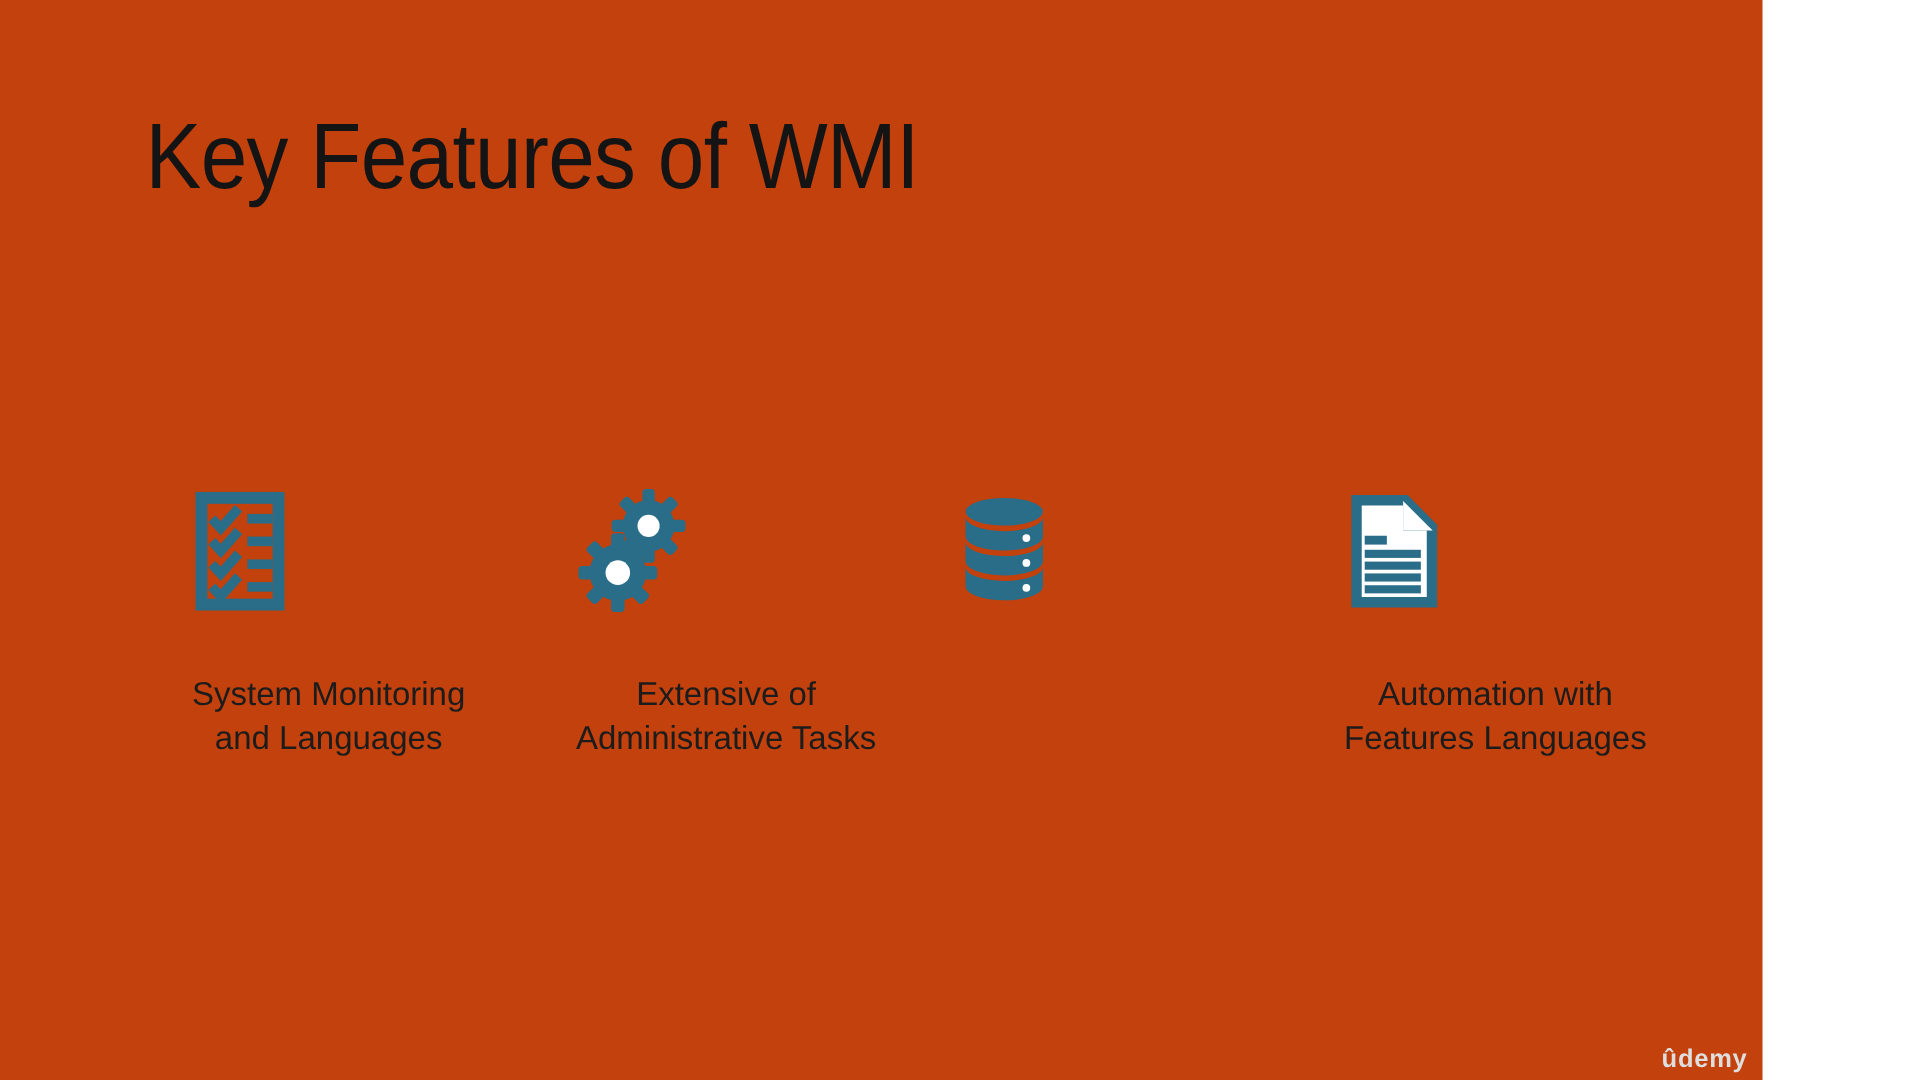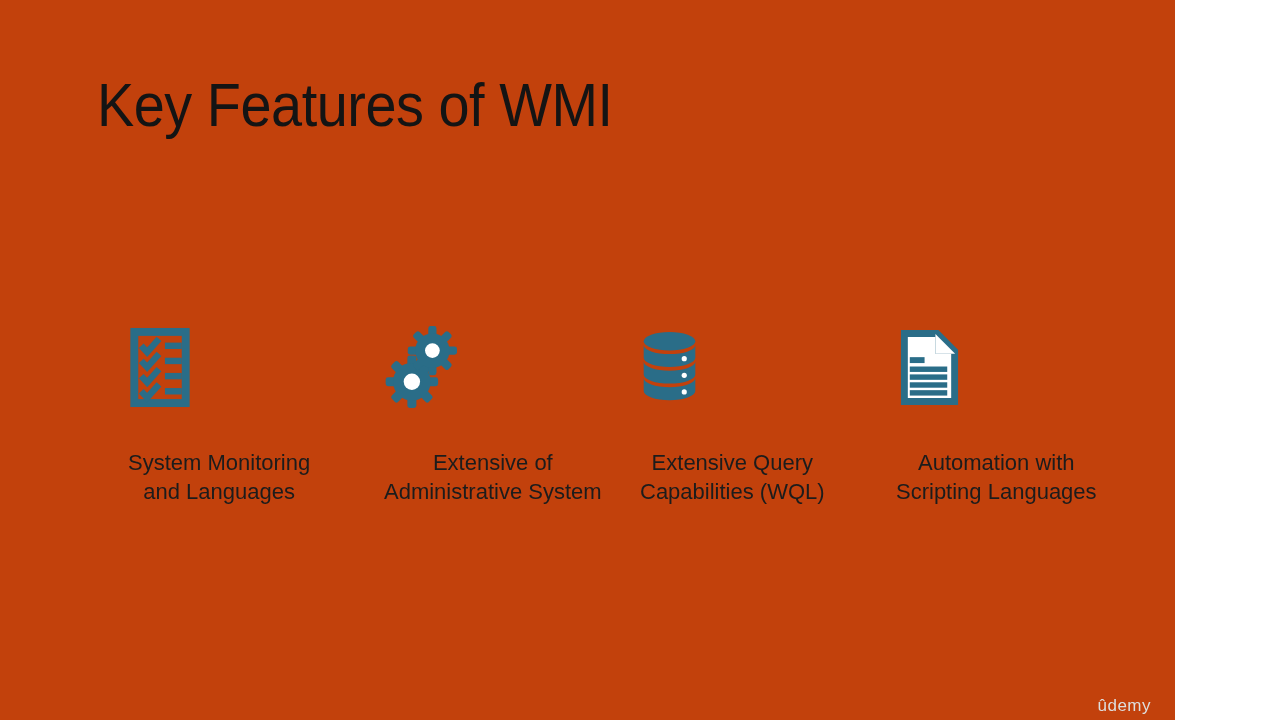--- a/index.html
+++ b/index.html
@@ -49,24 +49,24 @@
   .feature-label {
     margin-top: 39px;
     font-size: 22px;
     line-height: 28.5px;
     color: #1c1c1c;
     text-align: center;
     white-space: nowrap;
   }
   .watermark {
     position: absolute;
-    right: 24px;
+    right: 10px;
     bottom: 4px;
     font-size: 17px;
-    font-weight: normal;
+    font-weight: bold;
     color: #dedede;
     letter-spacing: 0.5px;
   }
 </style>
 </head>
 <body>
 
 <div class="slide">
 
   <h1 class="title">Key Features of WMI</h1>
@@ -127,64 +127,60 @@
               <rect x="-5" y="-30" width="10" height="15" rx="3" transform="rotate(270)"></rect>
               <rect x="-5" y="-30" width="10" height="15" rx="3" transform="rotate(315)"></rect>
             </g>
             <circle r="21"></circle>
             <circle r="9" fill="#ffffff"></circle>
           </g>
         </svg>
       </div>
       <div class="feature-label">
         <div>Extensive of</div>
-        <div>Administrative System</div>
+        <div>Administrative Tasks</div>
       </div>
     </div>
 
     <div class="feature">
       <div class="icon-box">
         <svg width="59" height="76" viewBox="0 0 64 82" aria-hidden="true">
           <g fill="currentColor">
             <ellipse cx="32" cy="13" rx="28" ry="10"></ellipse>
             <path d="M4 17 A28 10 0 0 0 60 17 L60 31 A28 10 0 0 1 4 31 Z"></path>
             <path d="M4 35 A28 10 0 0 0 60 35 L60 49 A28 10 0 0 1 4 49 Z"></path>
             <path d="M4 53 A28 10 0 0 0 60 53 L60 67 A28 10 0 0 1 4 67 Z"></path>
           </g>
           <g fill="#ffffff">
             <circle cx="48" cy="32" r="2.8"></circle>
             <circle cx="48" cy="50" r="2.8"></circle>
             <circle cx="48" cy="68" r="2.8"></circle>
           </g>
         </svg>
-      </div>
-      <div class="feature-label">
-        <div>Extensive Query</div>
-        <div>Capabilities (WQL)</div>
       </div>
     </div>
 
     <div class="feature">
       <div class="icon-box">
         <svg width="67" height="85" viewBox="0 0 68 86" aria-hidden="true">
           <path d="M5 5 H43 L63 25 V81 H5 Z" fill="currentColor"></path>
           <path d="M12 12 H40 V29 H56 V74 H12 Z" fill="#ffffff"></path>
           <path d="M40 9 L40 29 L60 29 Z" fill="#ffffff"></path>
           <g fill="currentColor">
             <rect x="14" y="32.5" width="15" height="6"></rect>
             <rect x="14" y="42" width="38" height="5.5"></rect>
             <rect x="14" y="50" width="38" height="5.5"></rect>
             <rect x="14" y="58" width="38" height="5.5"></rect>
             <rect x="14" y="66" width="38" height="5.5"></rect>
           </g>
         </svg>
       </div>
       <div class="feature-label">
         <div>Automation with</div>
-        <div>Scripting Languages</div>
+        <div>Features Languages</div>
       </div>
     </div>
 
   </div>
 
   <div class="watermark">ûdemy</div>
 
 </div>
 
 </body></html>

